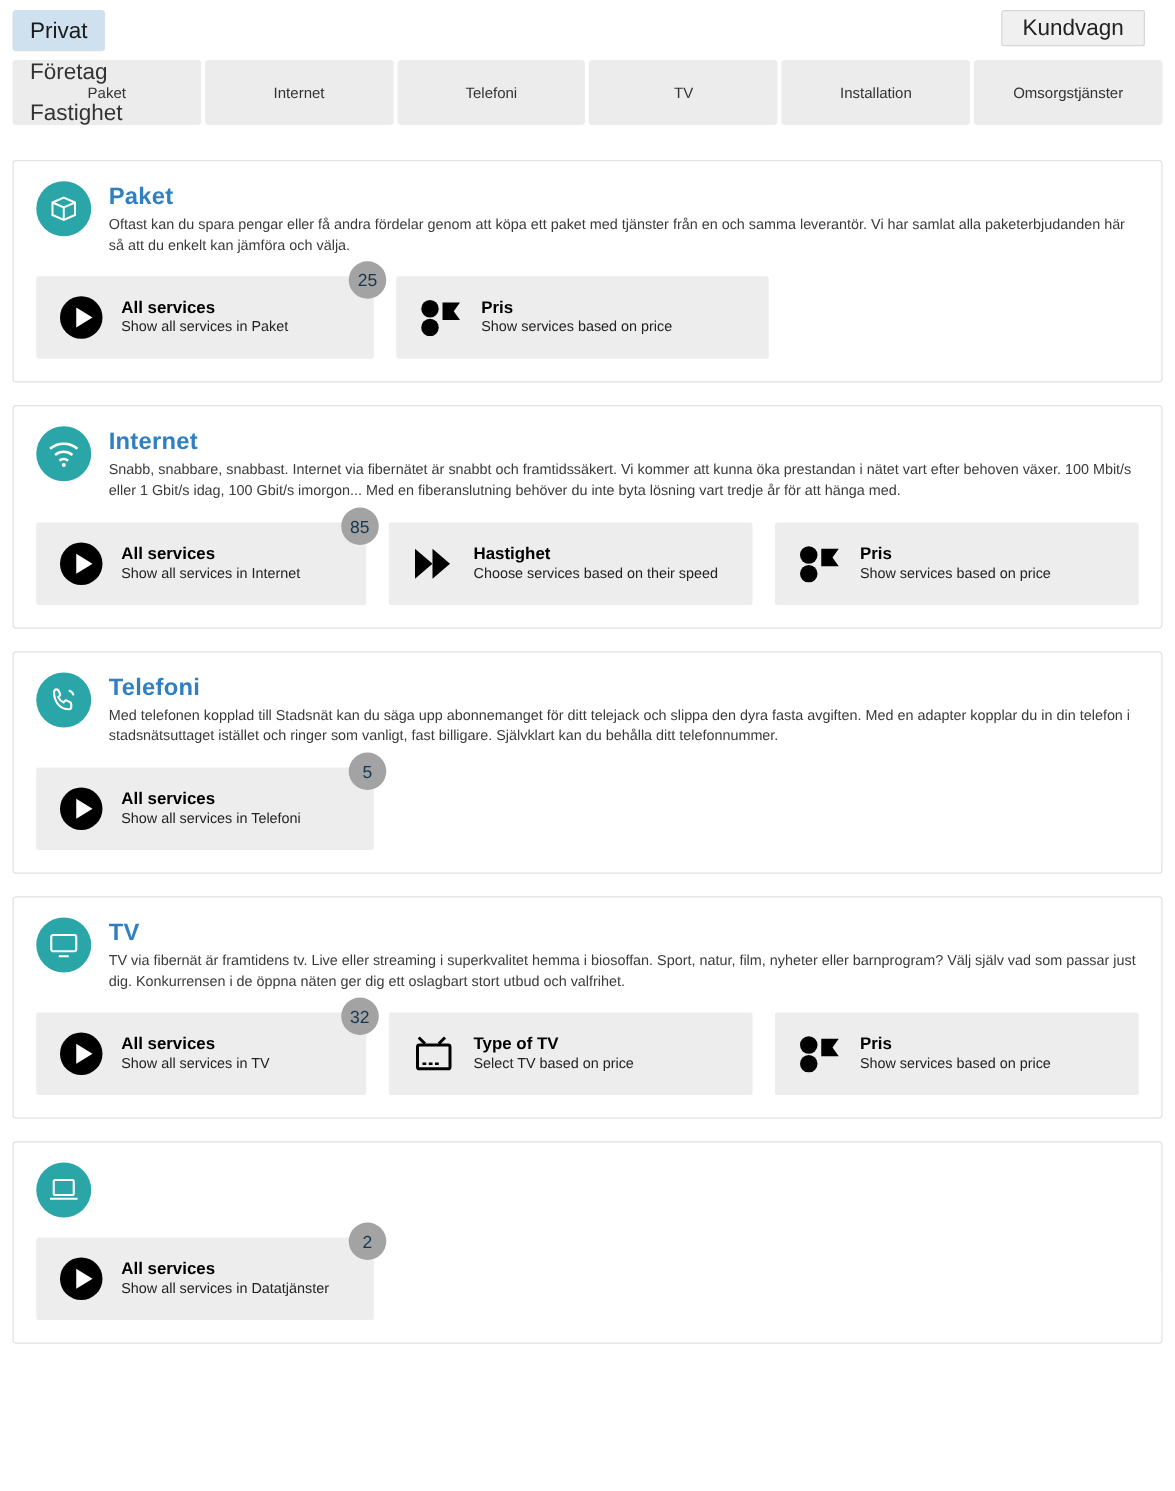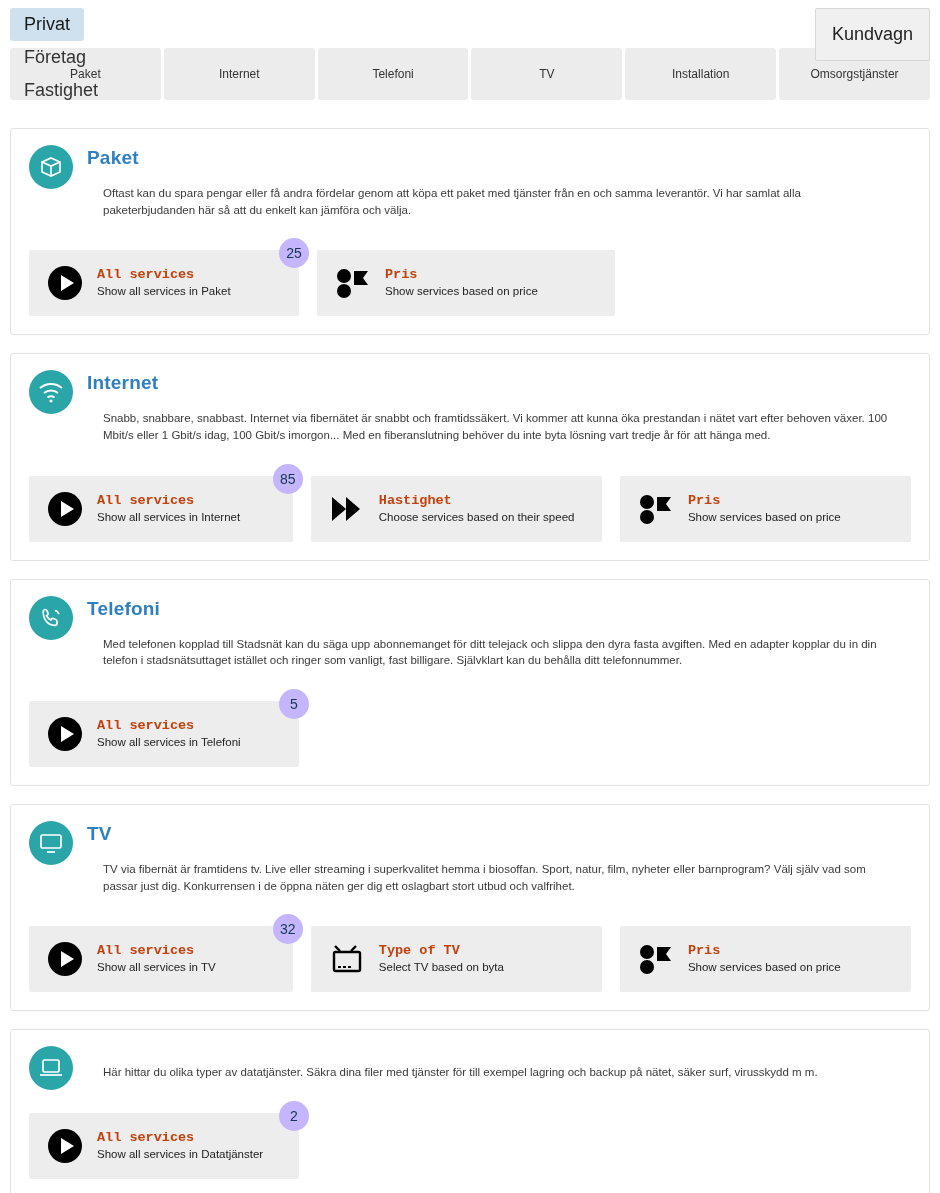--- a/index.html
+++ b/index.html
@@ -32,28 +32,28 @@
     border-radius: 3px;
     white-space: nowrap;
     cursor: pointer;
   }
   .maintab.active {
     background: #cfe0ef;
     color: #1a1a1a;
   }
   .cart-btn {
     position: absolute;
-    right: 10px;
+    right: 24px;
     top: 8px;
     font-size: 18px;
     color: #222;
     background: #f0f0f0;
     border: 1px solid #d7d7d7;
     border-radius: 2px;
-    padding: 15px 16px;
+    padding: 3px 16px;
     cursor: pointer;
   }
 
   
   .subbar {
     display: flex;
     gap: 3px;
     padding: 0 10px;
     margin-top: 4px;
   }
@@ -105,21 +105,21 @@
     font-size: 19px;
     font-weight: bold;
     color: #2f7fc1;
     margin: 0 0 3px 0;
     letter-spacing: .2px;
   }
   .sec-desc {
     font-size: 11.5px;
     line-height: 1.45;
     color: #3a3a3a;
-    margin: 16px;
+    margin: 0;
   }
 
   .cards {
     display: flex;
     gap: 18px;
     padding: 6px 18px 0 18px;
     position: relative;
   }
   .card {
     background: #ededed;
@@ -139,38 +139,37 @@
     display: flex;
     align-items: center;
     justify-content: center;
     margin-right: 10px;
     color: #000;
   }
   .card .ctext { flex: 1 1 auto; }
   .card .ctitle {
     font-size: 13.5px;
     font-weight: bold;
-    color: #c2410c;
+    color: #000000;
     line-height: 1.25;
-    font-family: Liberation Mono, monospace;
   }
   .card .csub {
     font-size: 11.5px;
     color: #222;
     line-height: 1.3;
   }
   .badge {
     position: absolute;
     top: -12px;
     right: -10px;
     min-width: 30px;
     height: 30px;
     padding: 0 6px;
     border-radius: 50%;
-    background: #c4b5fd;
+    background: #a3a3a3;
     color: #14364f;
     font-size: 14px;
     display: flex;
     align-items: center;
     justify-content: center;
     z-index: 3;
   }
 </style>
 </head>
 <body>
@@ -354,21 +353,21 @@
       <div class="card w2">
         <div class="cicon">
           <svg width="36" height="32" viewBox="0 0 36 32" fill="none" stroke="#000" stroke-width="2.4">
             <path d="M11 8L6 3M22 8l5-5"></path>
               <rect x="5" y="9" width="26" height="19" rx="1.5"></rect>
             <path d="M9 24h3M14 24h3M19 24h3" stroke-width="2"></path>
           </svg>
         </div>
         <div class="ctext">
           <div class="ctitle">Type of TV</div>
-          <div class="csub">Select TV based on byta</div>
+          <div class="csub">Select TV based on price</div>
         </div>
       </div>
       <div class="card w2">
         <div class="cicon">
           <svg width="36" height="30" viewBox="0 0 36 30">
               <circle cx="9" cy="8" r="7" fill="#000"></circle>
               <circle cx="9" cy="23" r="7" fill="#000"></circle>
               <path d="M19 3h14l-5 7 5 7H19z" fill="#000"></path>
             </svg>
         </div>
@@ -382,21 +381,20 @@
 
   <div class="section">
     <div class="sec-head">
       <div class="sec-icon">
         <svg width="26" height="24" viewBox="0 0 26 24" fill="none" stroke="#ffffff" stroke-width="1.7">
           <rect x="5" y="4" width="16" height="12" rx="1.3"></rect>
             <path d="M2 19h22"></path>
         </svg>
       </div>
       <div class="sec-textwrap">
-        <p class="sec-desc">Här hittar du olika typer av datatjänster. Säkra dina filer med tjänster för till exempel lagring och backup på nätet, säker surf, virusskydd m m.</p>
       </div>
     </div>
     <div class="cards">
       <div class="card w1">
         <div class="cicon">
           <svg width="36" height="36" viewBox="0 0 36 36">
               <circle cx="18" cy="18" r="17" fill="#000"></circle>
               <path d="M14 10l13 8-13 8z" fill="#fff"></path>
             </svg>
         </div>

